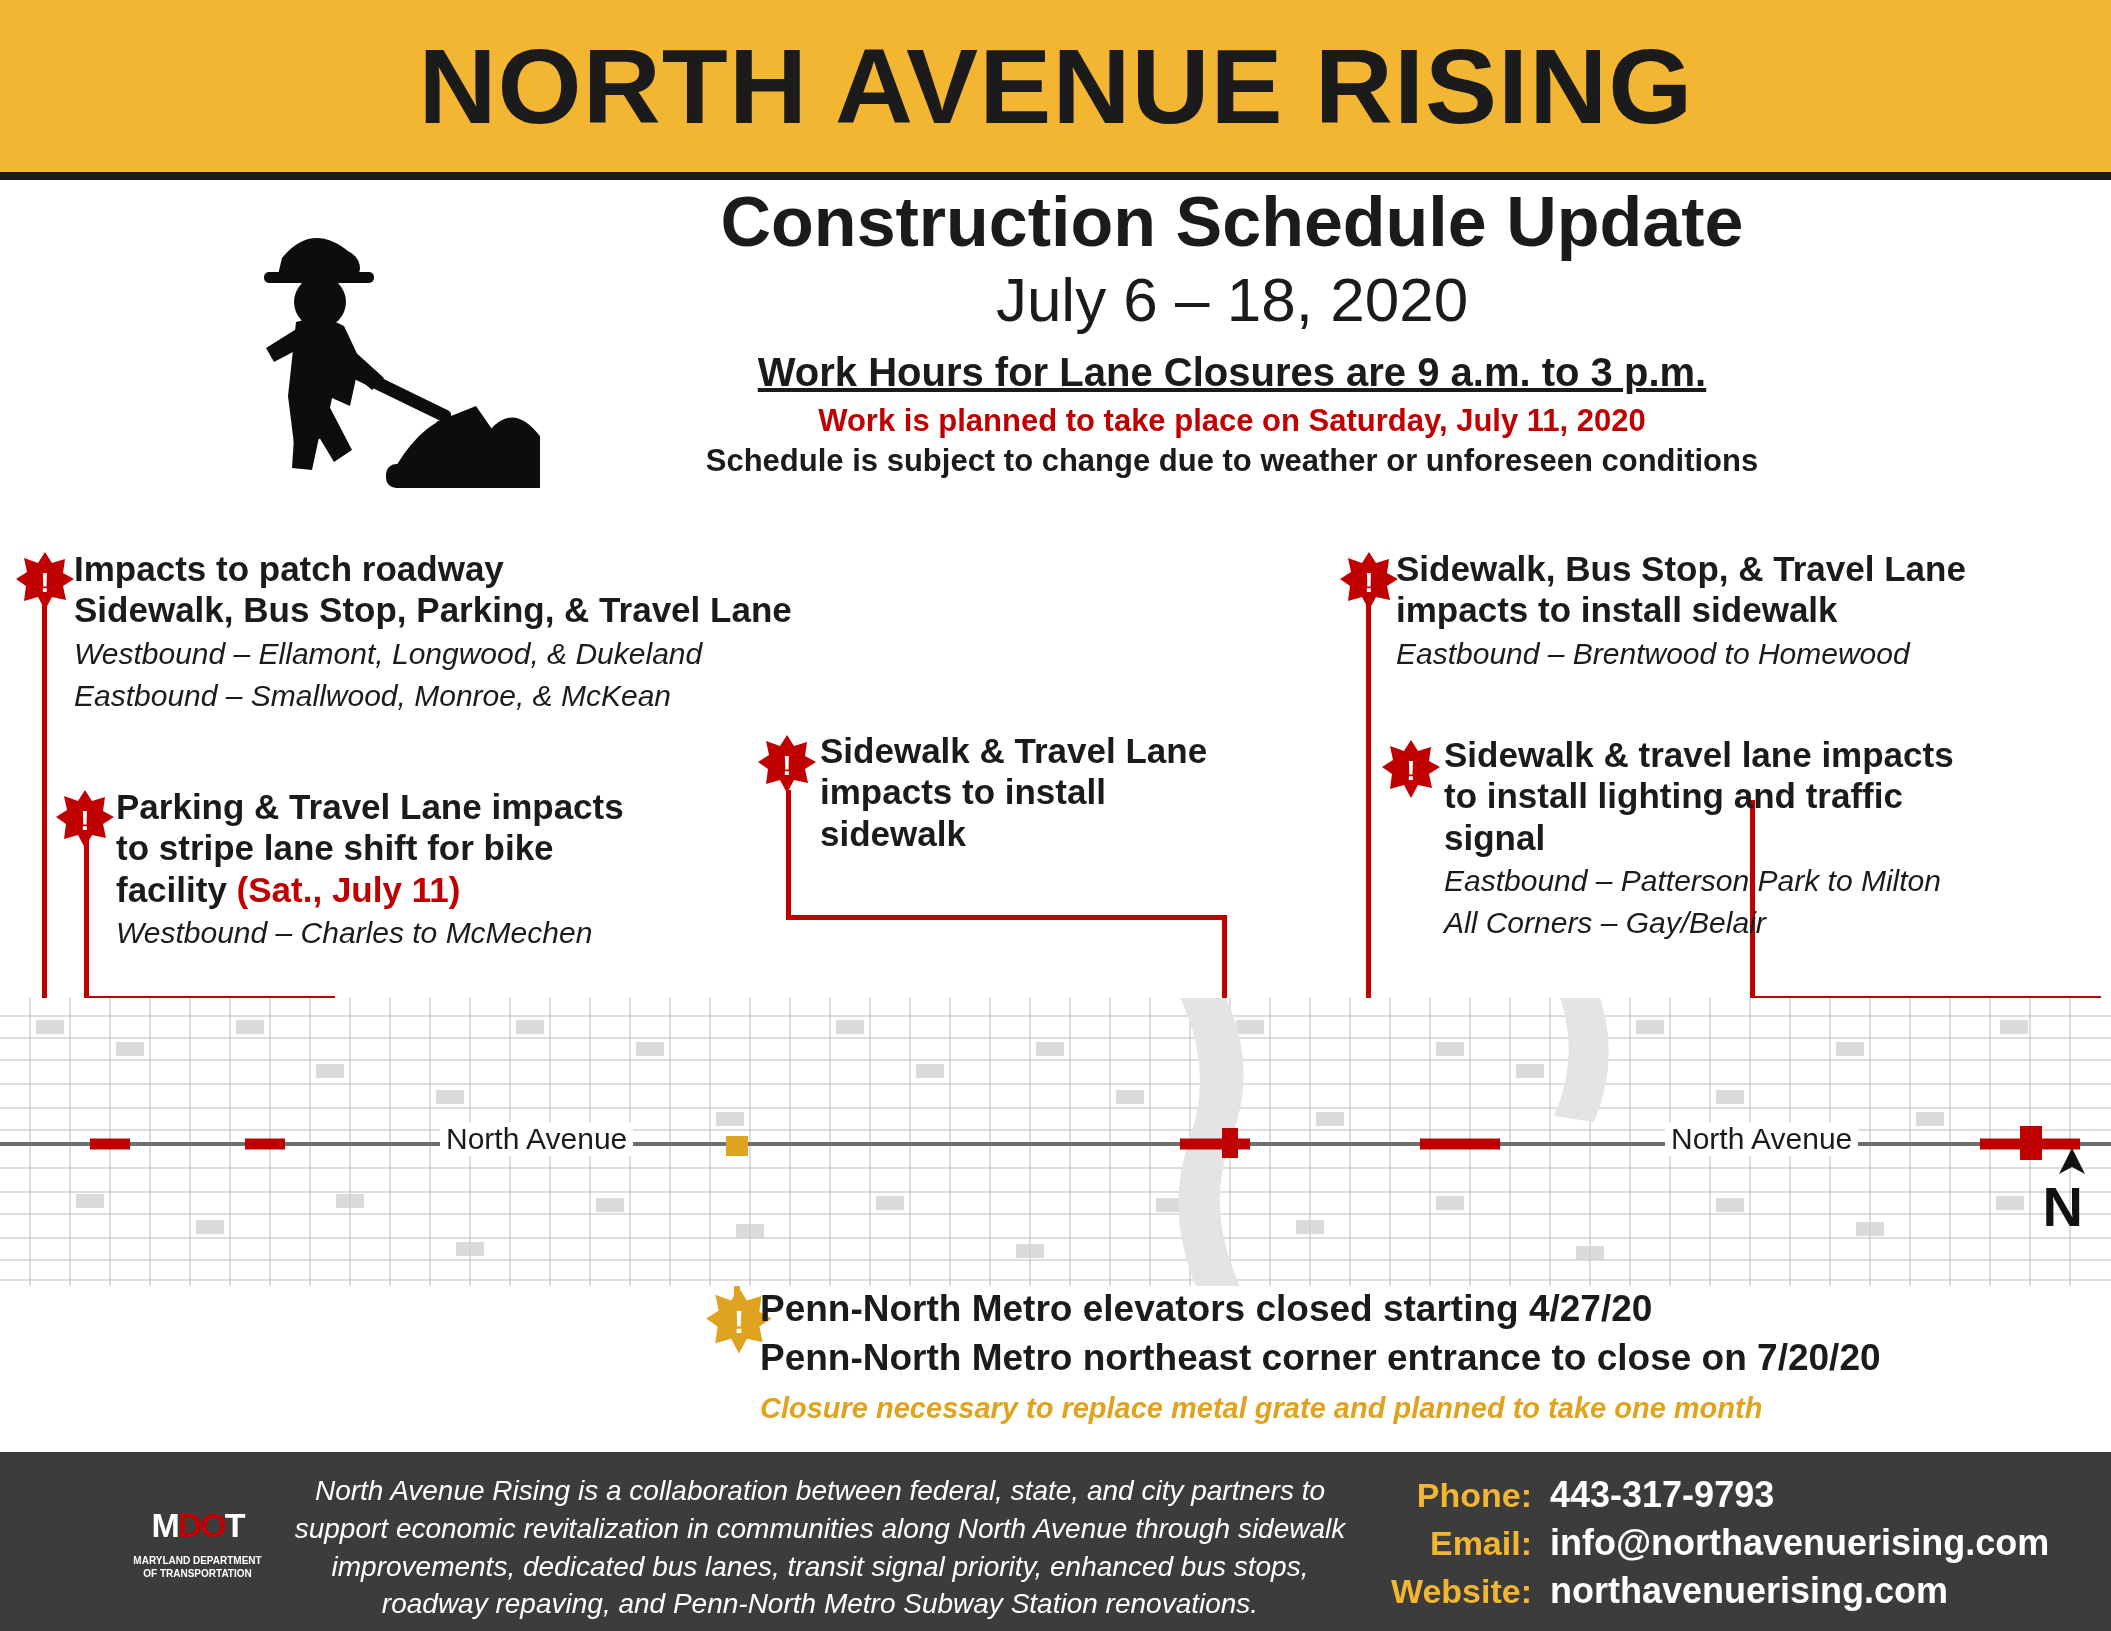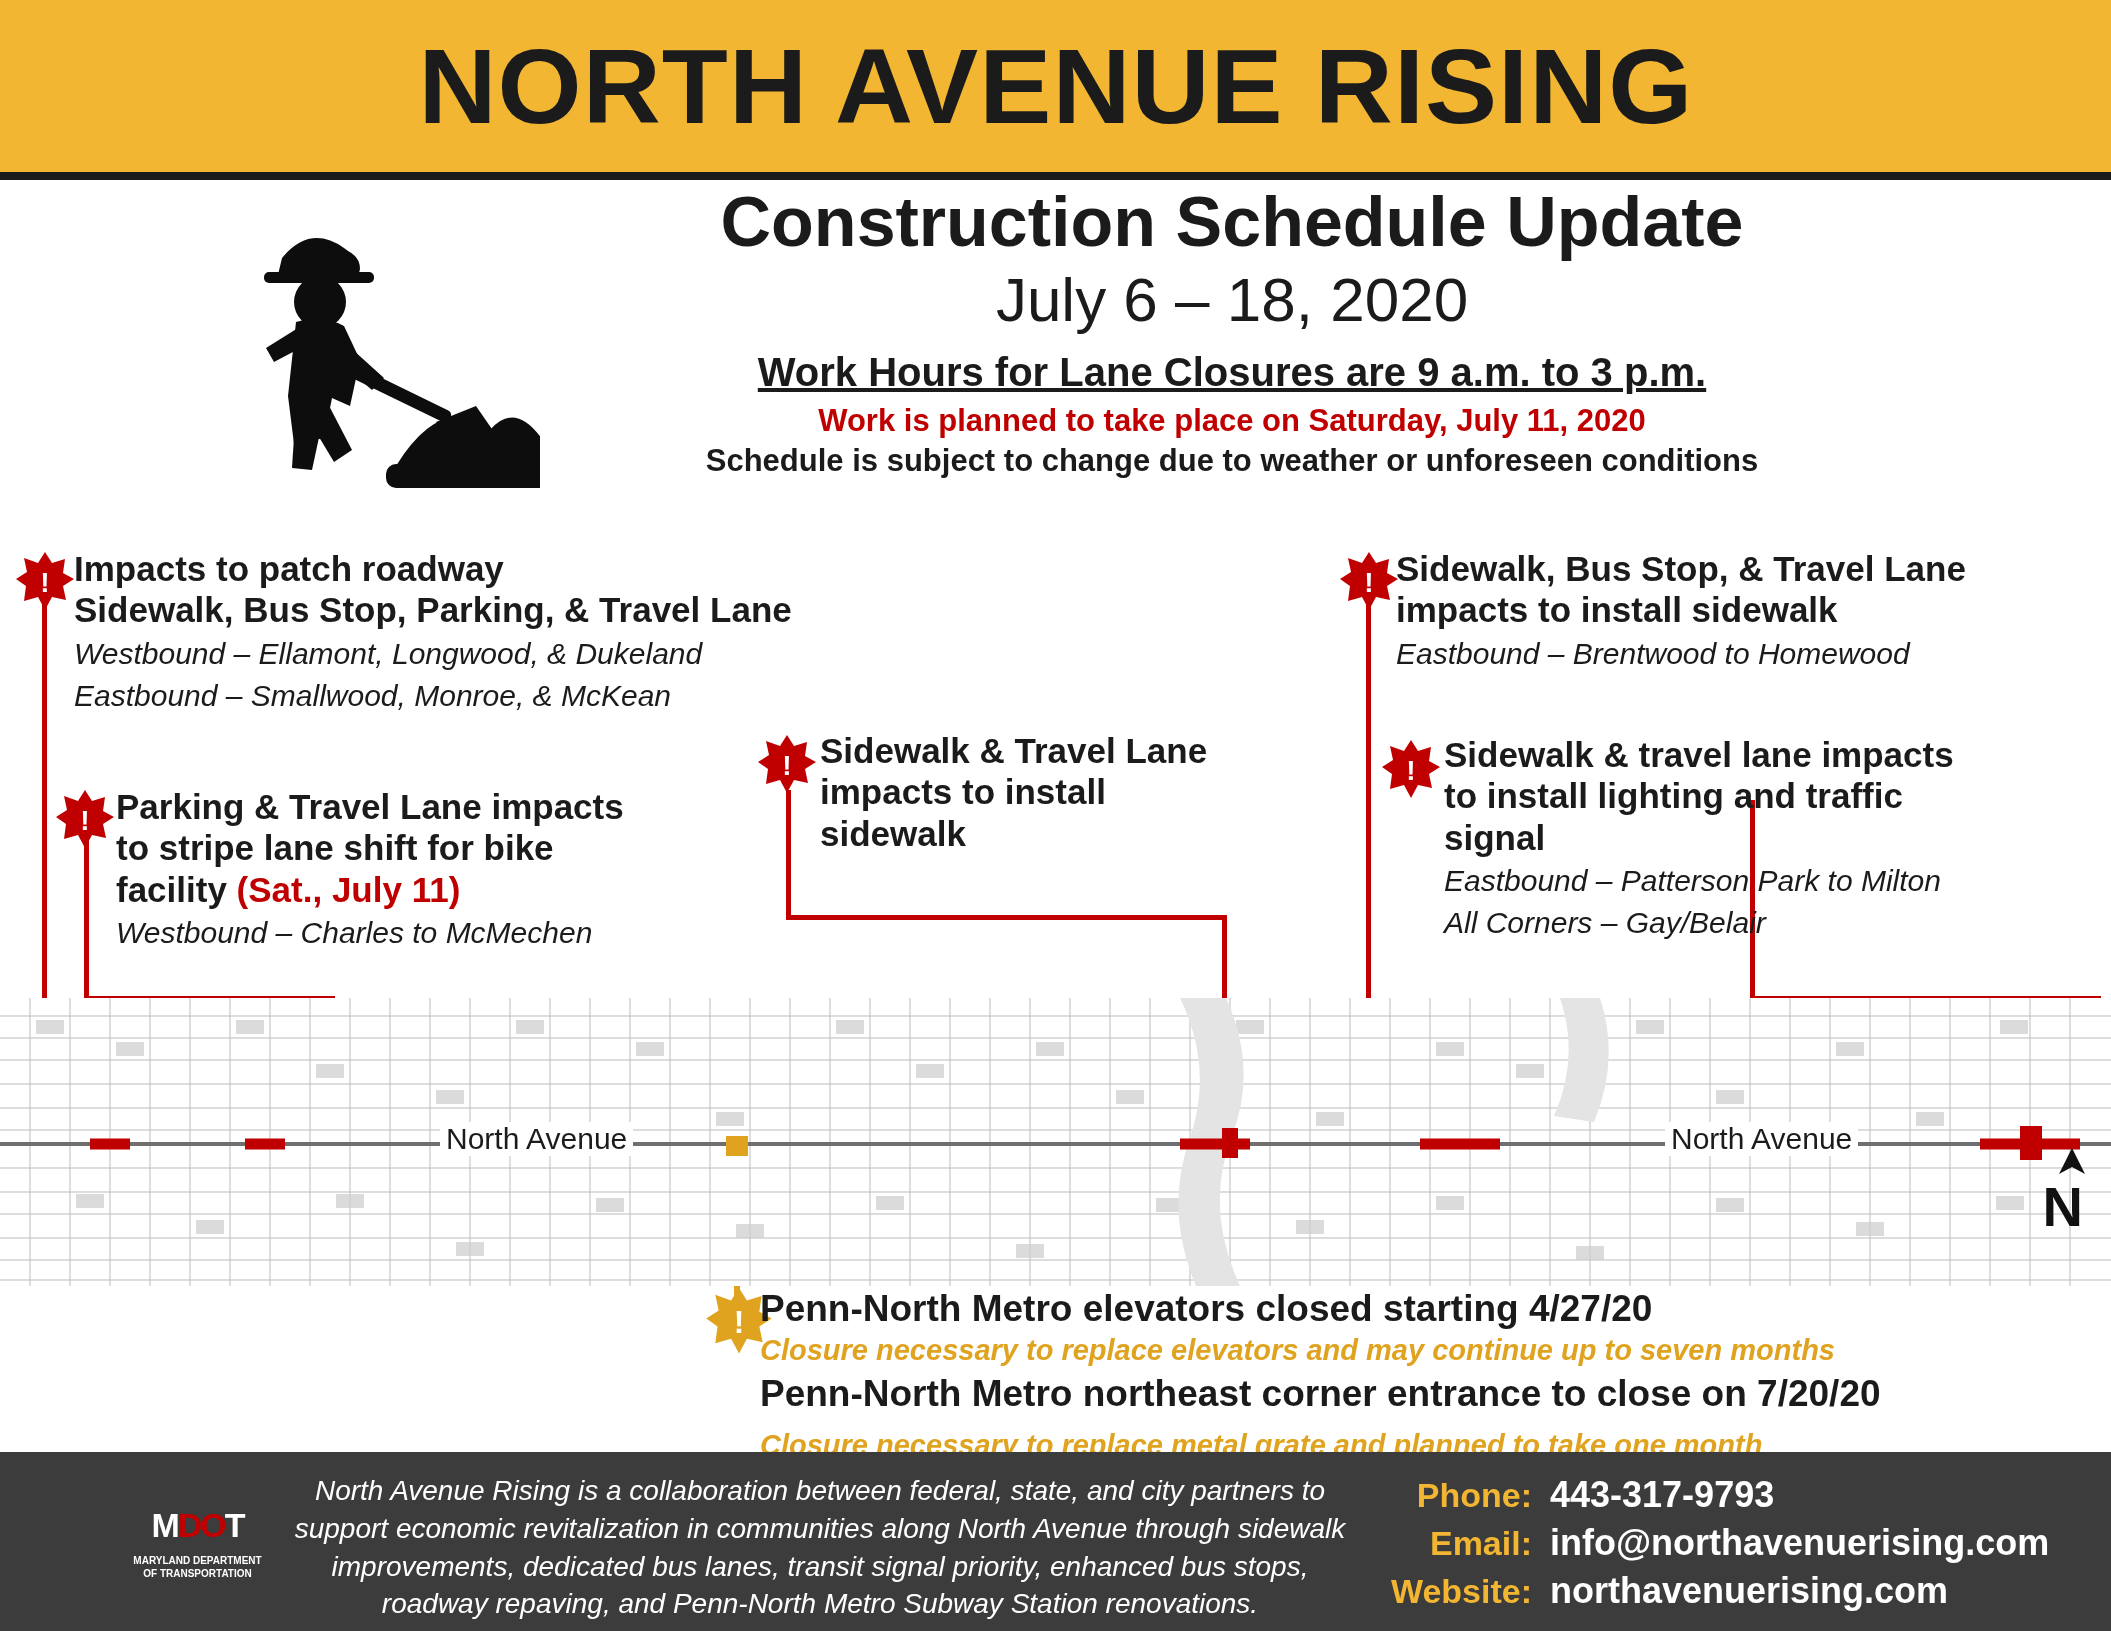--- a/index.html
+++ b/index.html
@@ -333,21 +333,20 @@
 </div>
 
 <div class="burst" style="left:706px; top:1288px; width:66px; height:70px;">
   <svg viewBox="0 0 58 62">
       <polygon points="29,0 36,11 49,7 47,21 58,27 47,34 50,48 36,45 29,58 22,45 8,49 10,34 0,27 11,20 8,6 22,11" fill="#e0a320"></polygon>
       <text x="29" y="40" font-size="28" font-family="Liberation Sans, sans-serif" font-weight="bold" fill="#ffffff" text-anchor="middle">!</text>
     </svg>
 </div>
 <div class="metro">
   <div class="l1">Penn-North Metro elevators closed starting 4/27/20</div>
-  <div class="l2">Closure necessary to replace elevators and may continue up to seven months</div>
   <div class="l3">Penn-North Metro northeast corner entrance to close on 7/20/20</div>
   <div class="l4">Closure necessary to replace metal grate and planned to take one month</div>
 </div>
 
 <div class="footer">
   <div class="mdot">
     <div class="mark">M<span class="r">DO</span>T</div>
     <div class="cap">MARYLAND DEPARTMENT OF TRANSPORTATION</div>
   </div>
 

